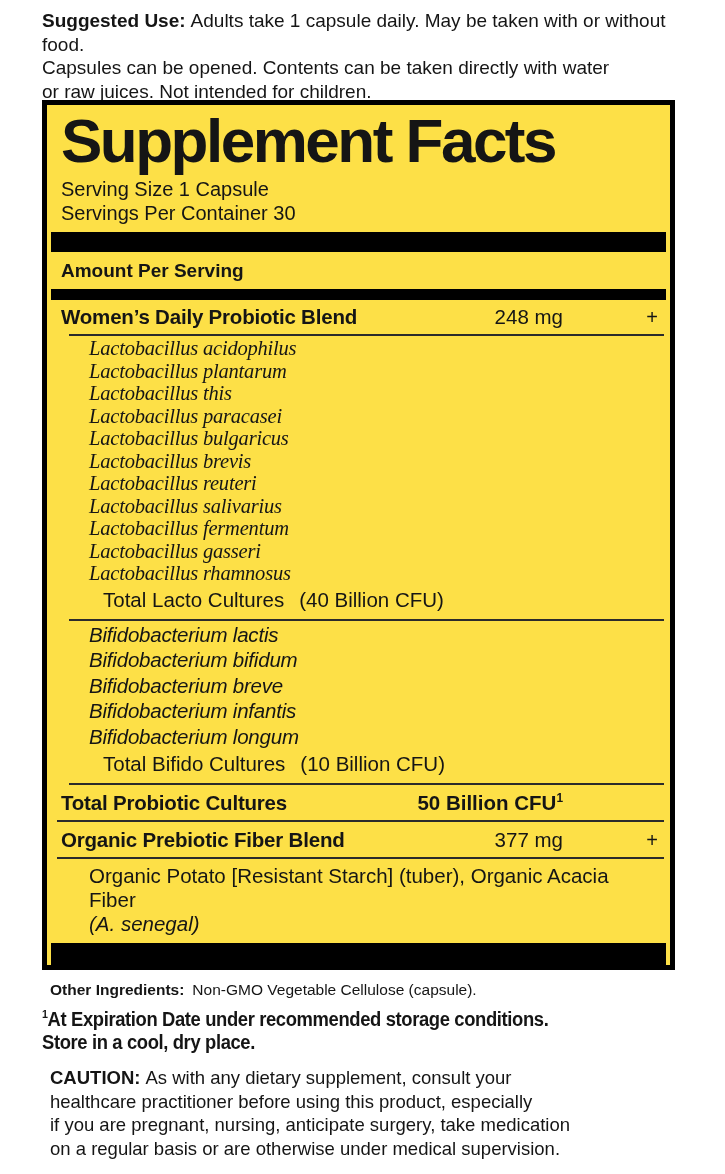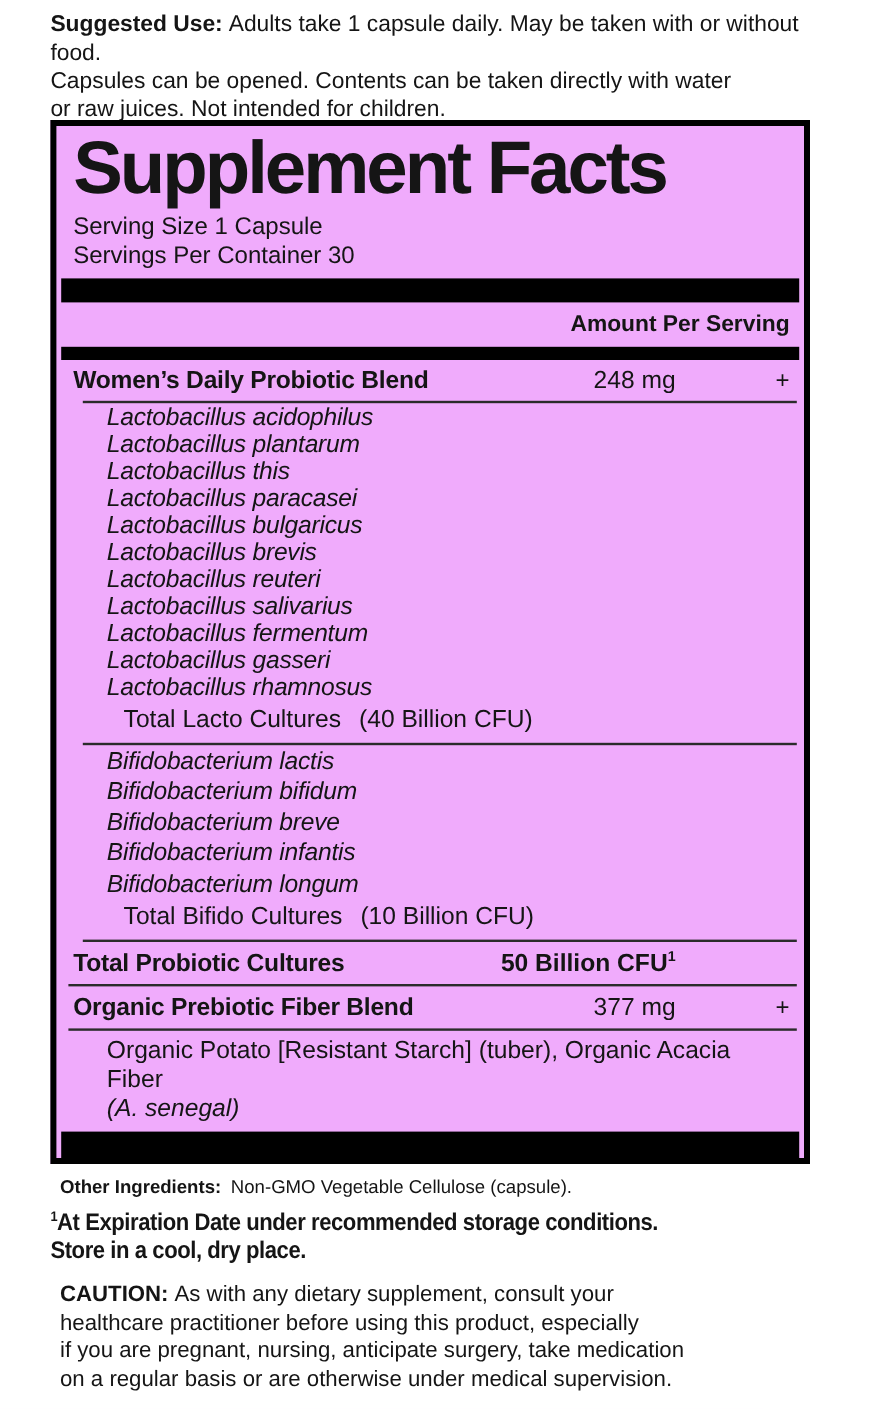--- a/index.html
+++ b/index.html
@@ -18,48 +18,48 @@
     position:absolute; left:42px; top:9px; width:650px;
     font-size:19px; line-height:23.5px;
   }
 
   
   .facts-box {
     position:absolute; left:42px; top:100px;
     width:633px; height:870px;
     box-sizing:border-box;
     border:5px solid #000;
-    background:#f0abfc;
+    background:#fde047;
     padding:0 12px 0 14px;
     overflow:hidden;
   }
   .panel-title {
     margin-top:5px;
     font-size:62px; line-height:62px;
     font-weight:bold; letter-spacing:-2.5px;
     white-space:nowrap;
   }
   .serving-block { margin-top:5px; font-size:20px; line-height:24px; }
   .bar { background:#000; margin-left:-10px; margin-right:-8px; }
   .bar-thick1 { height:20px; margin-top:7px; }
   .bar-mid   { height:11px; }
   .bar-thick2 { height:24px; margin-top:5px; }
-  .aps { font-size:19px; font-weight:bold; padding:8px 0 7px;text-align:right; }
+  .aps { font-size:19px; font-weight:bold; padding:8px 0 7px; }
 
   .row { display:flex; align-items:baseline; font-size:20.5px; line-height:24px; padding:5px 0 3px; }
   .row-name { flex:1; font-weight:bold; letter-spacing:-0.2px; }
   .row-amount { text-align:left; }
   .row-amount.boldval { font-weight:bold; }
   .row-plus { width:95px; text-align:right; font-size:20px; }
 
   .hr { border-top:2px solid #2b2b2b; margin:2px -6px 1px -4px; }
   .hr-inset { margin-left:8px; }
 
   .species { font-style:italic; font-size:20.5px; margin-left:28px; letter-spacing:-0.2px; }
-  .lacto  { line-height:22.5px; }
+  .lacto  { line-height:22.5px;font-family:Liberation Serif, serif; }
   .bifido { line-height:25.5px; }
 
   .total-line { margin-left:42px; font-size:20.5px; line-height:24px; padding:3px 0 5px; }
   .total-line .tl-value { margin-left:15px;text-align:center; }
 
   .sub-ing { margin-left:28px; font-size:20.5px; line-height:24px; padding:4px 0 2px; }
   .italic { font-style:italic; }
 
   .dv-note { font-size:20px; line-height:24px; padding-top:6px; display:flex; }
 

